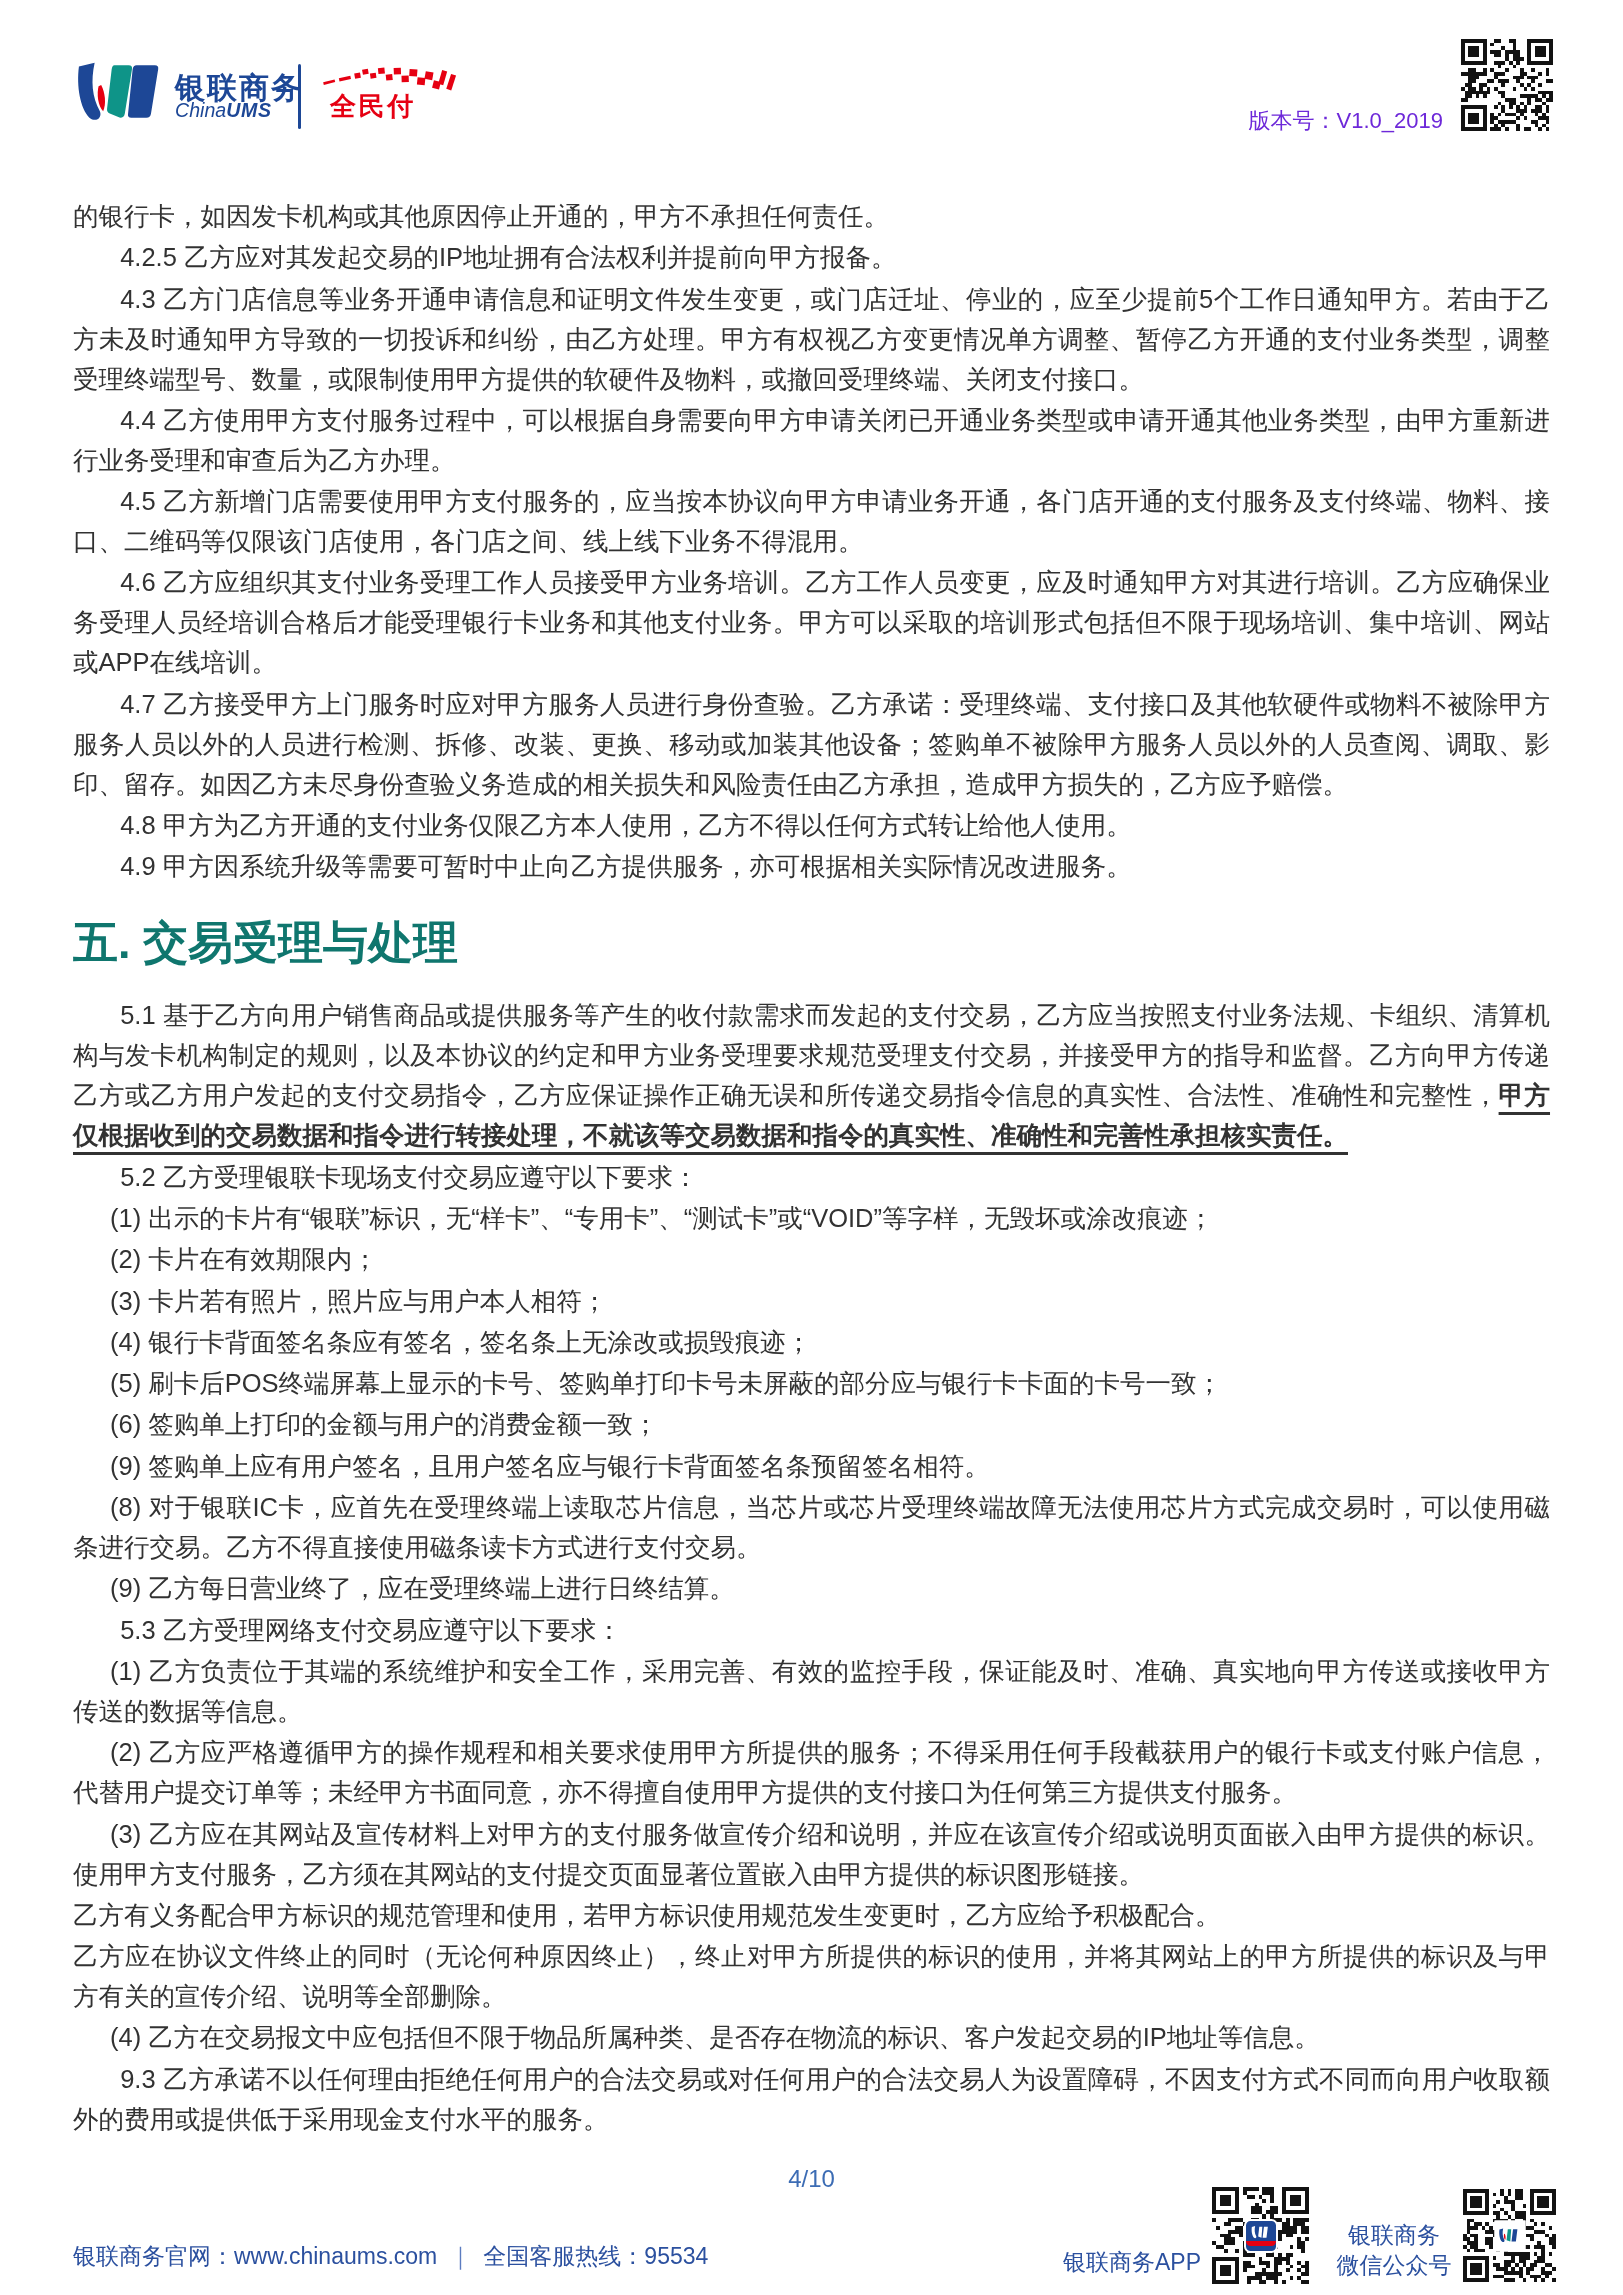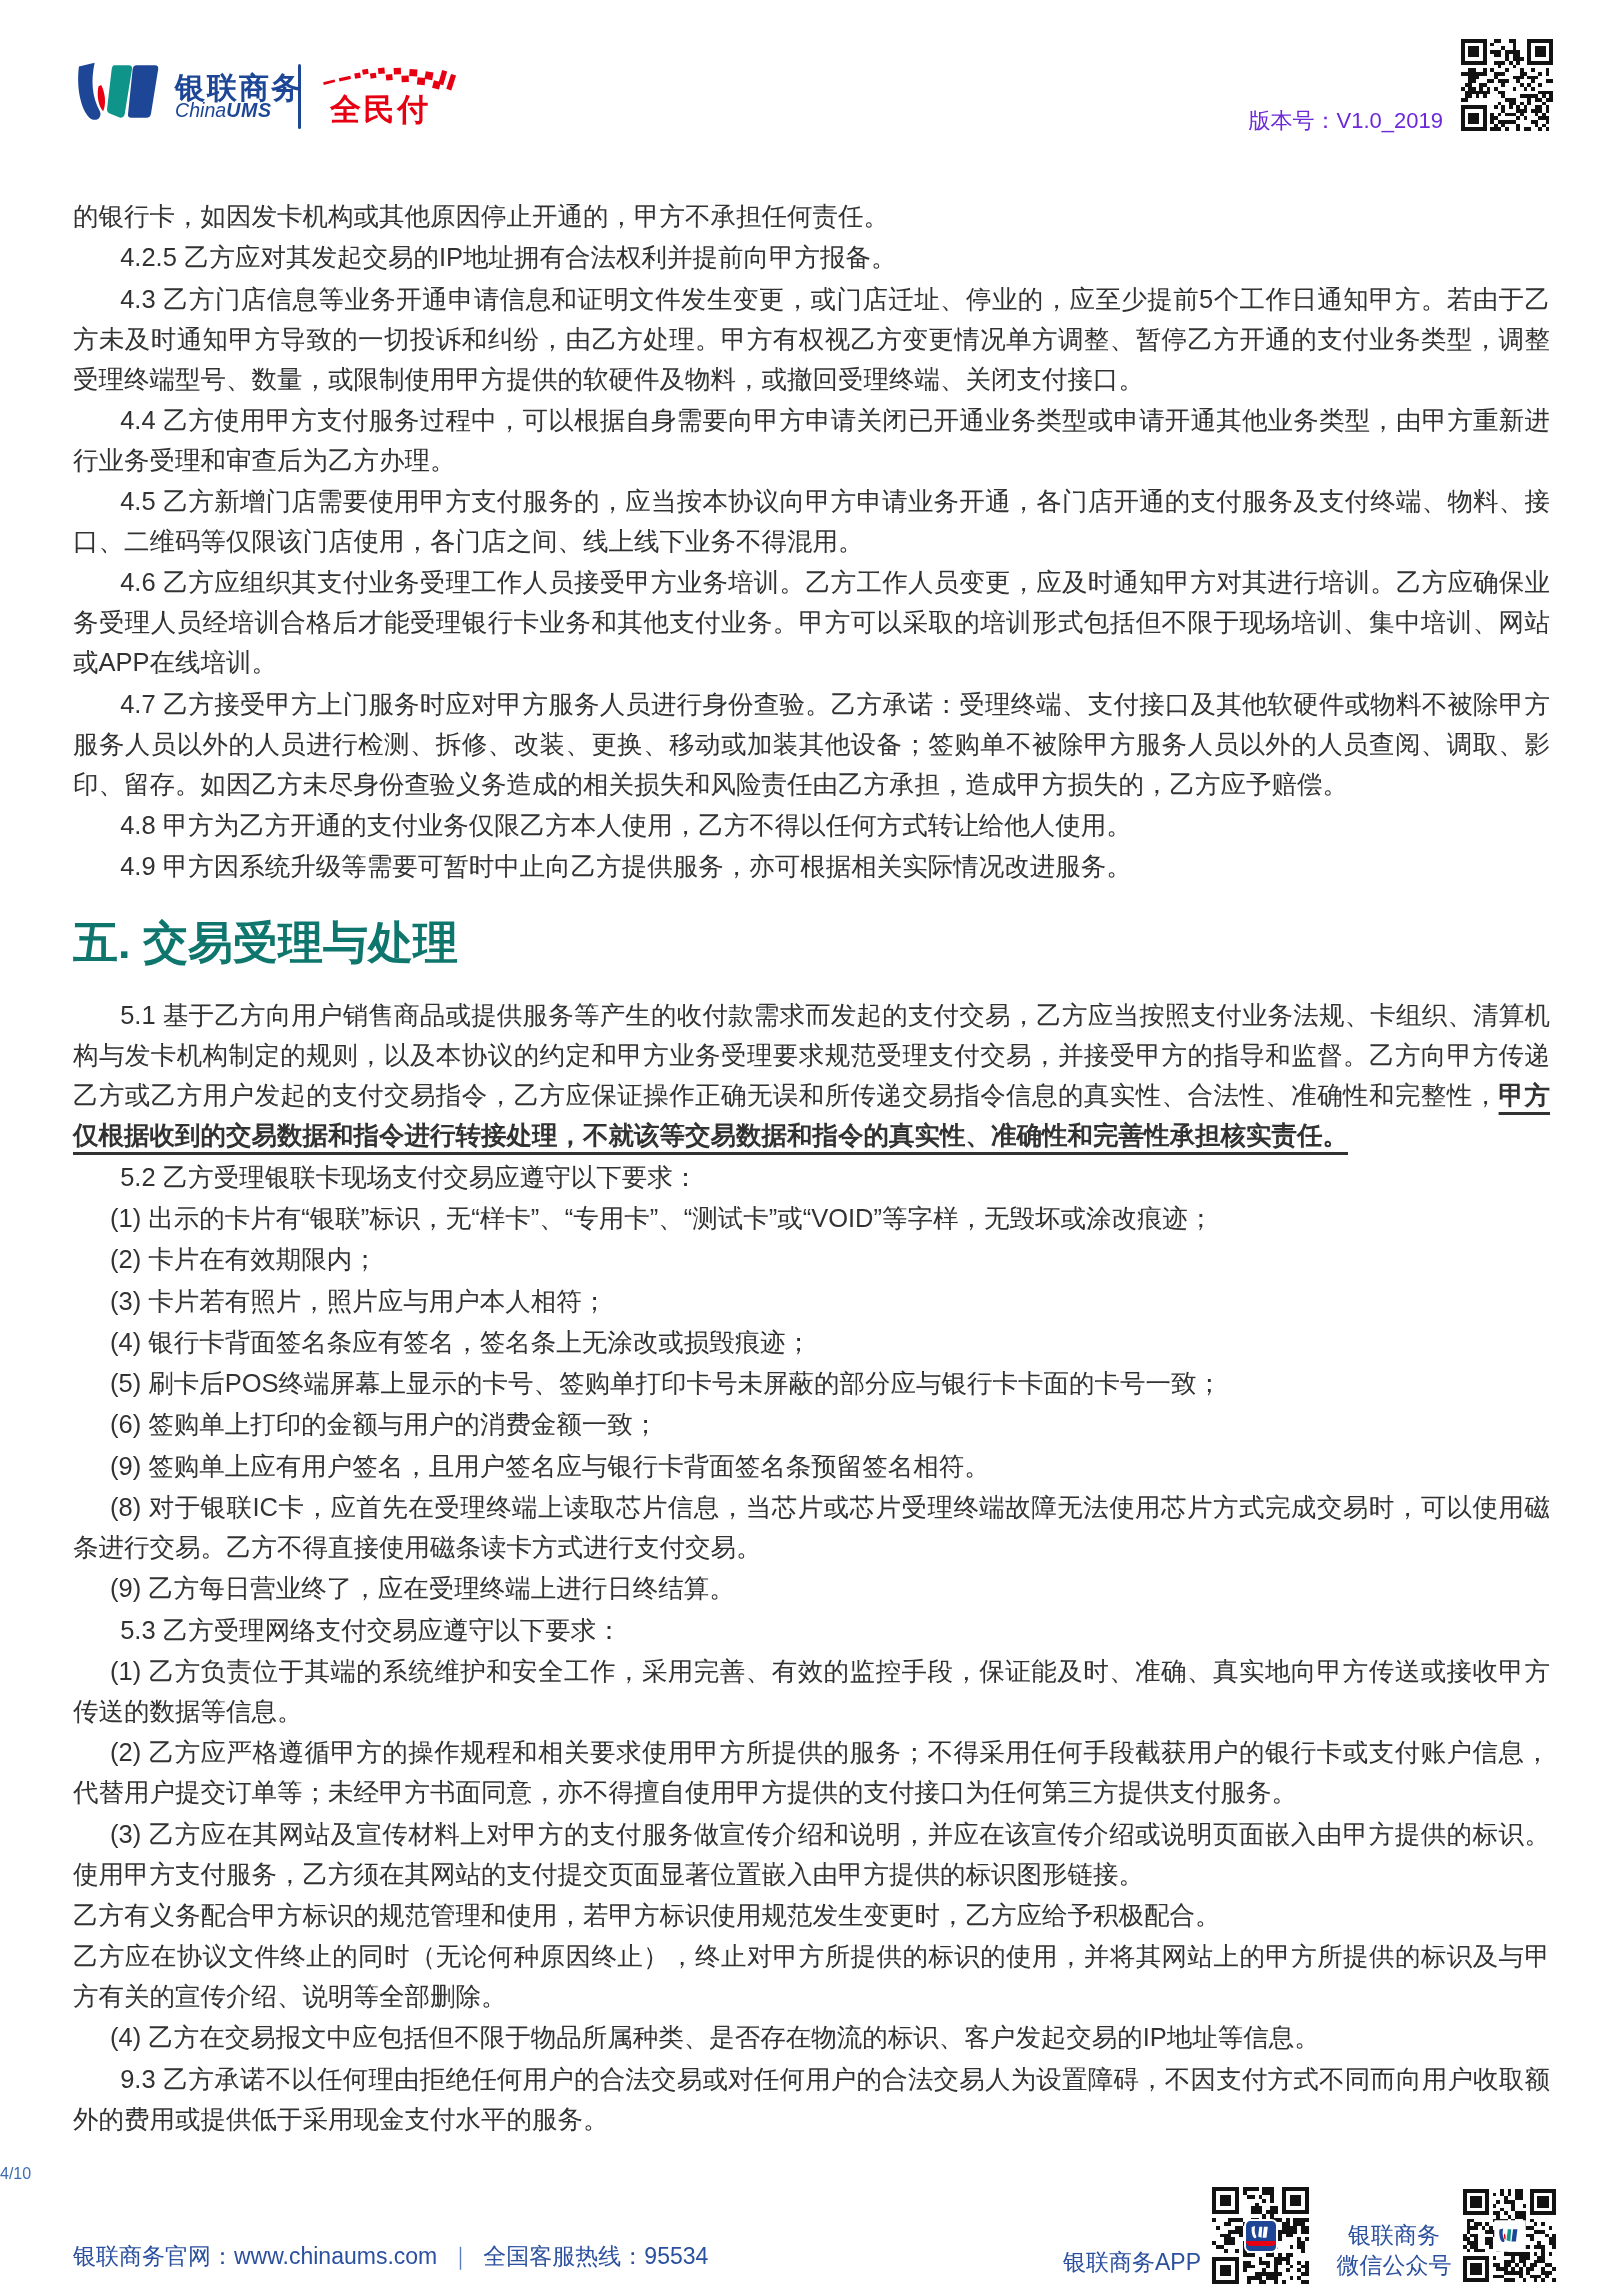--- a/index.html
+++ b/index.html
@@ -9,42 +9,42 @@
   
   .hdr{position:absolute;left:0;top:0;width:100%;height:164px;}
   .logo-mark{position:absolute;left:75px;top:60px;}
   .brand-cn{position:absolute;left:175px;top:68px;font-size:30px;font-weight:bold;
             color:#1d4796;letter-spacing:2px;}
   .brand-en{position:absolute;left:175px;top:99px;font-size:19.6px;font-style:italic;
             color:#1d4796;text-align:center;}
   .brand-en b{font-weight:bold;letter-spacing:0.7px;}
   .logo-div{position:absolute;left:298px;top:64px;width:3.3px;height:65px;background:#1d4796;border-radius:2px;}
   .flag{position:absolute;left:322px;top:60px;}
-  .product{position:absolute;left:330px;top:89px;font-size:31px;font-weight:bold;
+  .product{position:absolute;left:330px;top:89px;font-size:26px;font-weight:bold;
            color:#e60012;letter-spacing:2.6px;}
   .version{position:absolute;right:180px;top:106px;font-size:22px;color:#6d28d9;}
   .qr{background:#fff;}
   .qr-hdr{position:absolute;left:1461px;top:39px;width:92px;height:92px;}
 
   
   .doc{position:absolute;left:73px;top:196px;width:1477px;
        font-size:25.5px;line-height:40px;text-align:justify;color:#323232;}
   .doc p{margin:0;}
   .doc p+p{margin-top:1.3px;}
   .p-clause{text-indent:1.85em;}
   .p-item{text-indent:1.45em;}
   .p-cont{text-indent:0;}
   .emph{font-weight:bold;text-decoration:underline;text-decoration-thickness:2.6px;
         text-underline-offset:7.9px;}
   .sec-h{margin:36px 0 31px 0 !important;font-size:45px;line-height:42px;font-weight:bold;
          color:#0f766e;text-indent:0;}
 
   
-  .pageno{position:absolute;left:0;top:2165px;width:100%;
-          font-size:16px;color:#3c6cb4;}
+  .pageno{position:absolute;left:0;top:2165px;width:100%;text-align:center;
+          font-size:24px;color:#3c6cb4;}
   .siteline{position:absolute;left:73px;top:2241px;font-size:23px;color:#2b509f;}
   .siteline .sep{margin:0 11.8px;color:#5c7cc0;}
   .app-label{position:absolute;left:1063px;top:2247px;font-size:23px;color:#2b509f;}
   .qr-app{position:absolute;left:1212px;top:2187px;width:97px;height:97px;}
   .wechat-label{position:absolute;left:1335px;top:2220px;width:118px;text-align:center;
                 font-size:23px;line-height:30px;color:#2b509f;}
   .qr-wechat{position:absolute;left:1463px;top:2189px;width:93px;height:93px;}
   .qr{position:absolute;}
   .qr .qr-canvas{position:absolute;inset:0;}
   .qr-center{position:absolute;left:50%;top:50%;transform:translate(-50%,-50%);}

